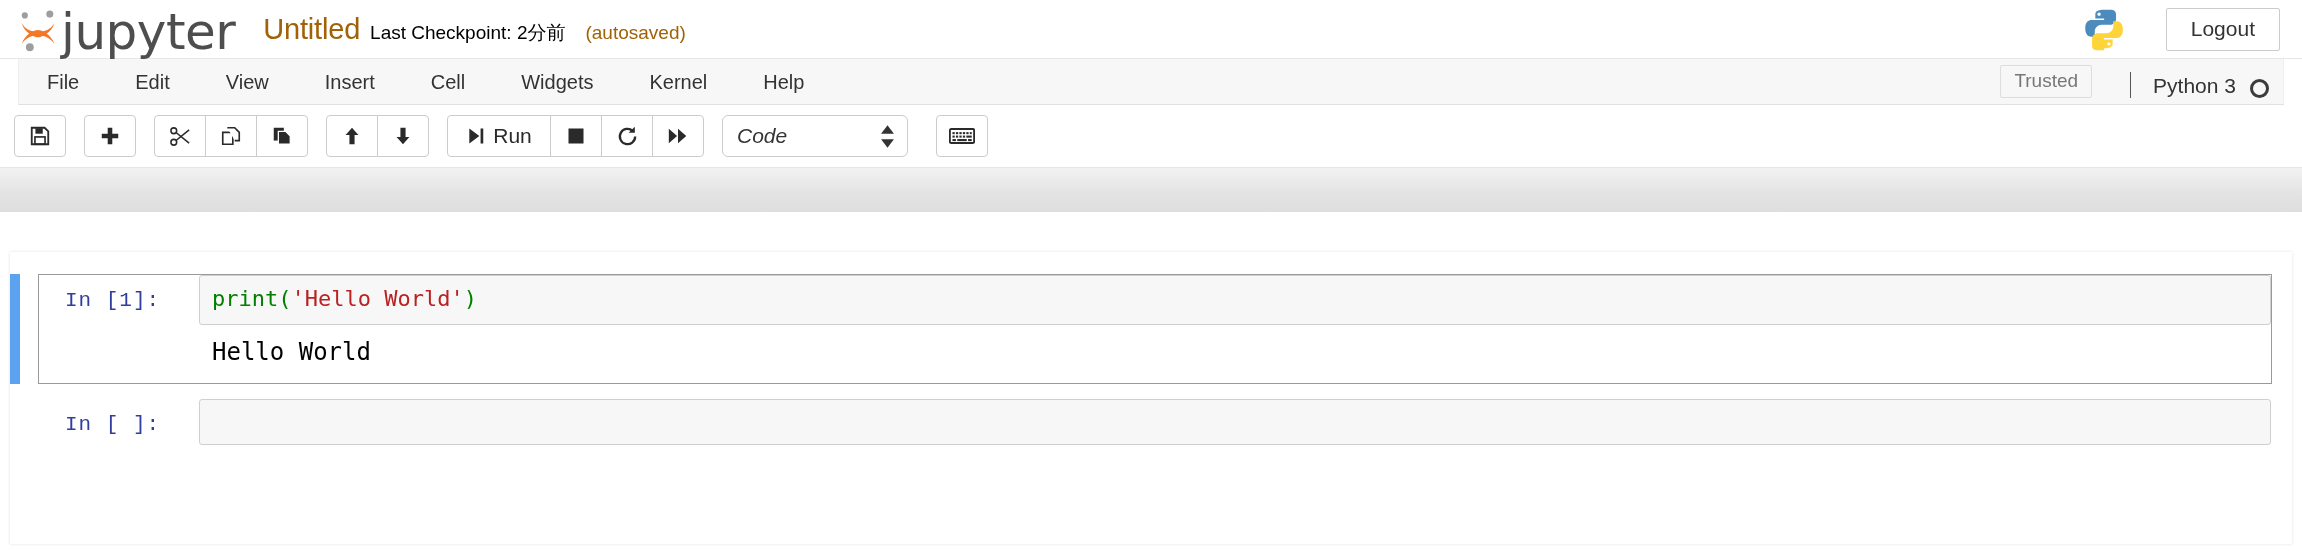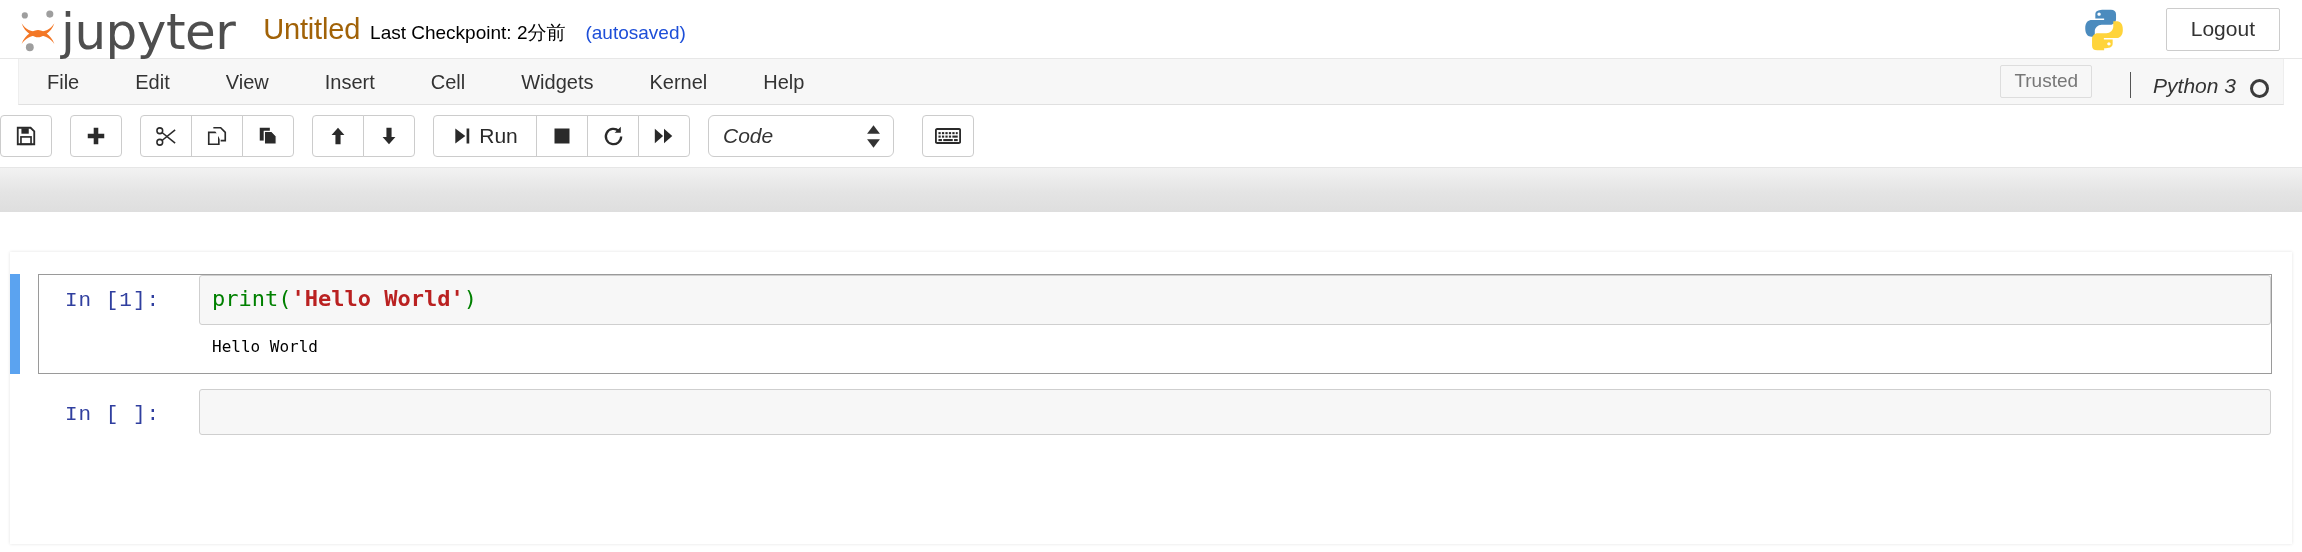--- a/index.html
+++ b/index.html
@@ -65,21 +65,21 @@
     letter-spacing: -0.2px;
   }
   .nb-checkpoint {
     font-size: 19px;
     color: #000;
     margin-left: 10px;
     font-weight: 400;
   }
   .nb-autosaved {
     font-size: 19px;
-    color: #1d4ed8;
+    color: #a16207;
     margin-left: 20px;
     font-weight: 400;
   }
   .header-right {
     margin-left: auto;
     display: flex;
     align-items: center;
     margin-right: 22px;
     justify-content: flex-end;
   }
@@ -142,39 +142,38 @@
   .menu-sep {
     width: 1px;
     height: 26px;
     background: #555555;
     margin: 0 22px 0 38px;
   }
   .kernel-name {
     font-size: 21px;
     color: #333333;
     margin-right: 14px;
-    font-style: italic;
   }
   .kernel-idle {
     width: 19px;
     height: 19px;
     border: 3px solid #3b3b3b;
     border-radius: 50%;
     box-sizing: border-box;
     cursor: pointer;
   }
 
   
   .toolbar {
     position: relative;
     height: 62px;
     background: #ffffff;
     display: flex;
     align-items: center;
-    padding-left: 0;
+    padding-left: 14px;
     box-sizing: border-box;
   }
   .btn-group {
     display: flex;
     margin-right: 18px;
   }
   .tb-btn {
     min-width: 52px;
     height: 42px;
     border: 1px solid #cccccc;
@@ -281,25 +280,25 @@
     border-radius: 3px;
     padding: 9px 12px 11px 12px;
     font-family: "DejaVu Sans Mono", monospace;
     font-size: 22px;
     line-height: 1.25;
     white-space: pre;
     box-sizing: border-box;
     min-height: 46px;
   }
   .tok-fn   { color: #008000; }
-  .tok-str  { color: #ba2121; font-weight: bold; }
+  .tok-str  { color: #ba2121; }
   .output-area {
     padding: 12px 12px 16px 13px;
     font-family: "DejaVu Sans Mono", monospace;
-    font-size: 16px;
+    font-size: 24px;
     color: #000000;
     line-height: 1.25;
     white-space: pre-wrap;
   }
   .cell.plain {
     margin-left: 28px;
     margin-right: 20px;
     border: 1px solid transparent;
   }
   .cell-spacer { height: 14px; }

